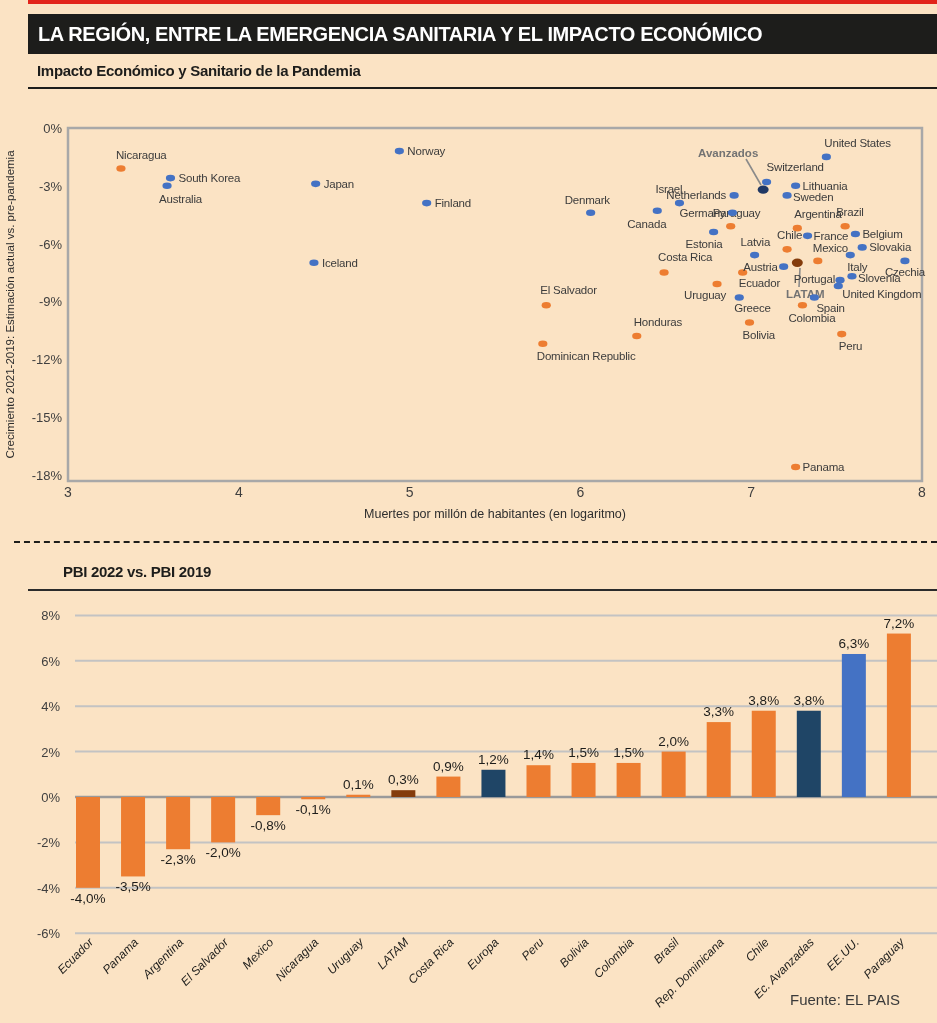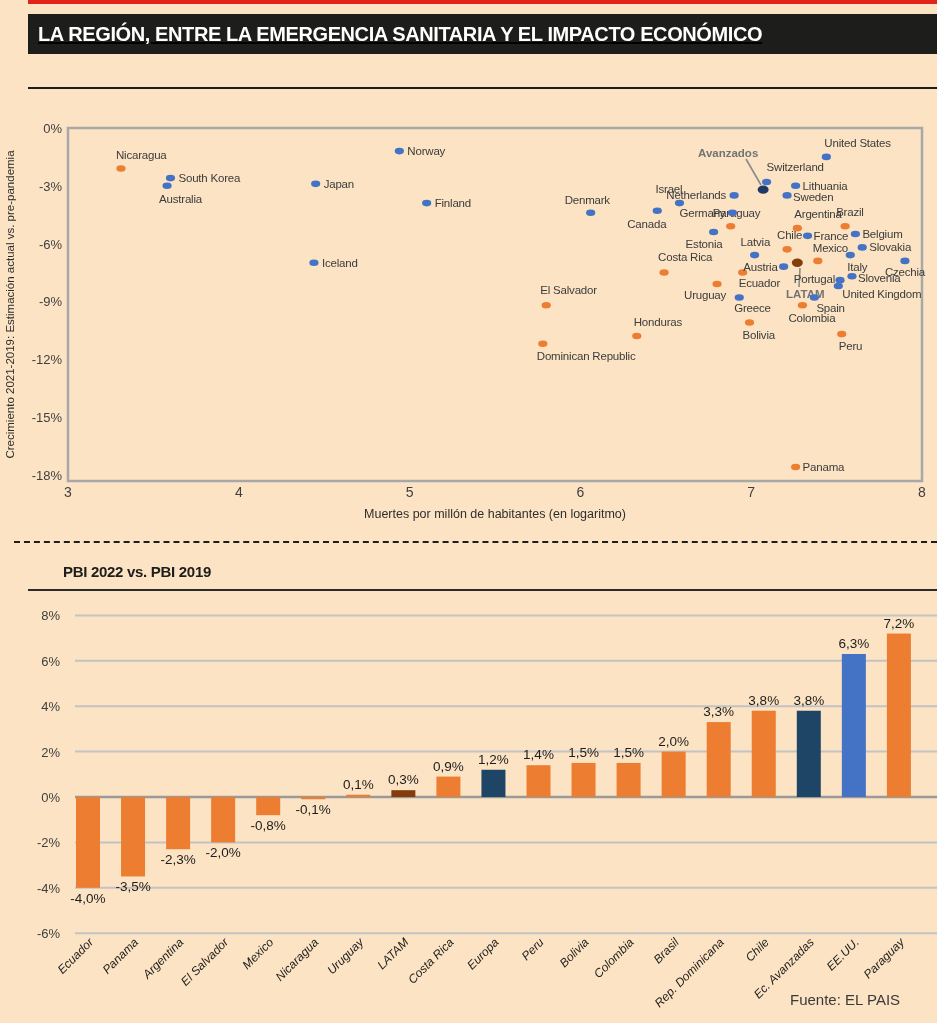--- a/index.html
+++ b/index.html
@@ -7,21 +7,21 @@
     font-family:"Liberation Sans","DejaVu Sans",sans-serif;
     background:#fbe3c4;
   }
   #canvas{
     position:relative;width:937px;height:1023px;
     background:#fbe3c4;overflow:hidden;
   }
   .topline{position:absolute;top:0;left:28px;right:0;height:4px;background:#e2231a;}
   .headerbar{
     position:absolute;top:14px;left:28px;right:0;height:40px;background:#1d1d1b;
-    display:flex;align-items:center;text-decoration:underline;
+    display:flex;align-items:center;
   }
   .headerbar h1{
     margin:0 0 0 10px;color:#ffffff;font-size:20px;font-weight:bold;
     letter-spacing:-0.4px;white-space:nowrap;
   }
   .subtitle{
     position:absolute;top:62px;left:37px;font-size:15px;font-weight:bold;
     color:#1d1d1b;letter-spacing:-0.3px;
   }
   .rule1{position:absolute;top:87px;left:28px;right:0;height:2px;background:#1d1d1b;}
@@ -41,20 +41,21 @@
   text{font-family:"Liberation Sans","DejaVu Sans",sans-serif;}
 </style>
 </head>
 <body>
 
 <div id="canvas">
   <div class="topline"></div>
   <div class="headerbar">
     <h1>LA REGIÓN, ENTRE LA EMERGENCIA SANITARIA Y EL IMPACTO ECONÓMICO</h1>
   </div>
+  <div class="subtitle">Impacto Económico y Sanitario de la Pandemia</div>
   <div class="rule1"></div>
 
   <svg id="scatter-svg" width="937" height="445" viewBox="0 0 937 445">
       <rect x="68" y="33" width="854" height="353" fill="none" stroke="#a8a8a8" stroke-width="2.5"></rect>
       <text x="62" y="38" text-anchor="end" font-size="13" fill="#3f3f3f">0%</text>
       <text x="62" y="95.78" text-anchor="end" font-size="13" fill="#3f3f3f">-3%</text>
       <text x="62" y="153.56" text-anchor="end" font-size="13" fill="#3f3f3f">-6%</text>
       <text x="62" y="211.34" text-anchor="end" font-size="13" fill="#3f3f3f">-9%</text>
       <text x="62" y="269.12" text-anchor="end" font-size="13" fill="#3f3f3f">-12%</text>
       <text x="62" y="326.90000000000003" text-anchor="end" font-size="13" fill="#3f3f3f">-15%</text>

